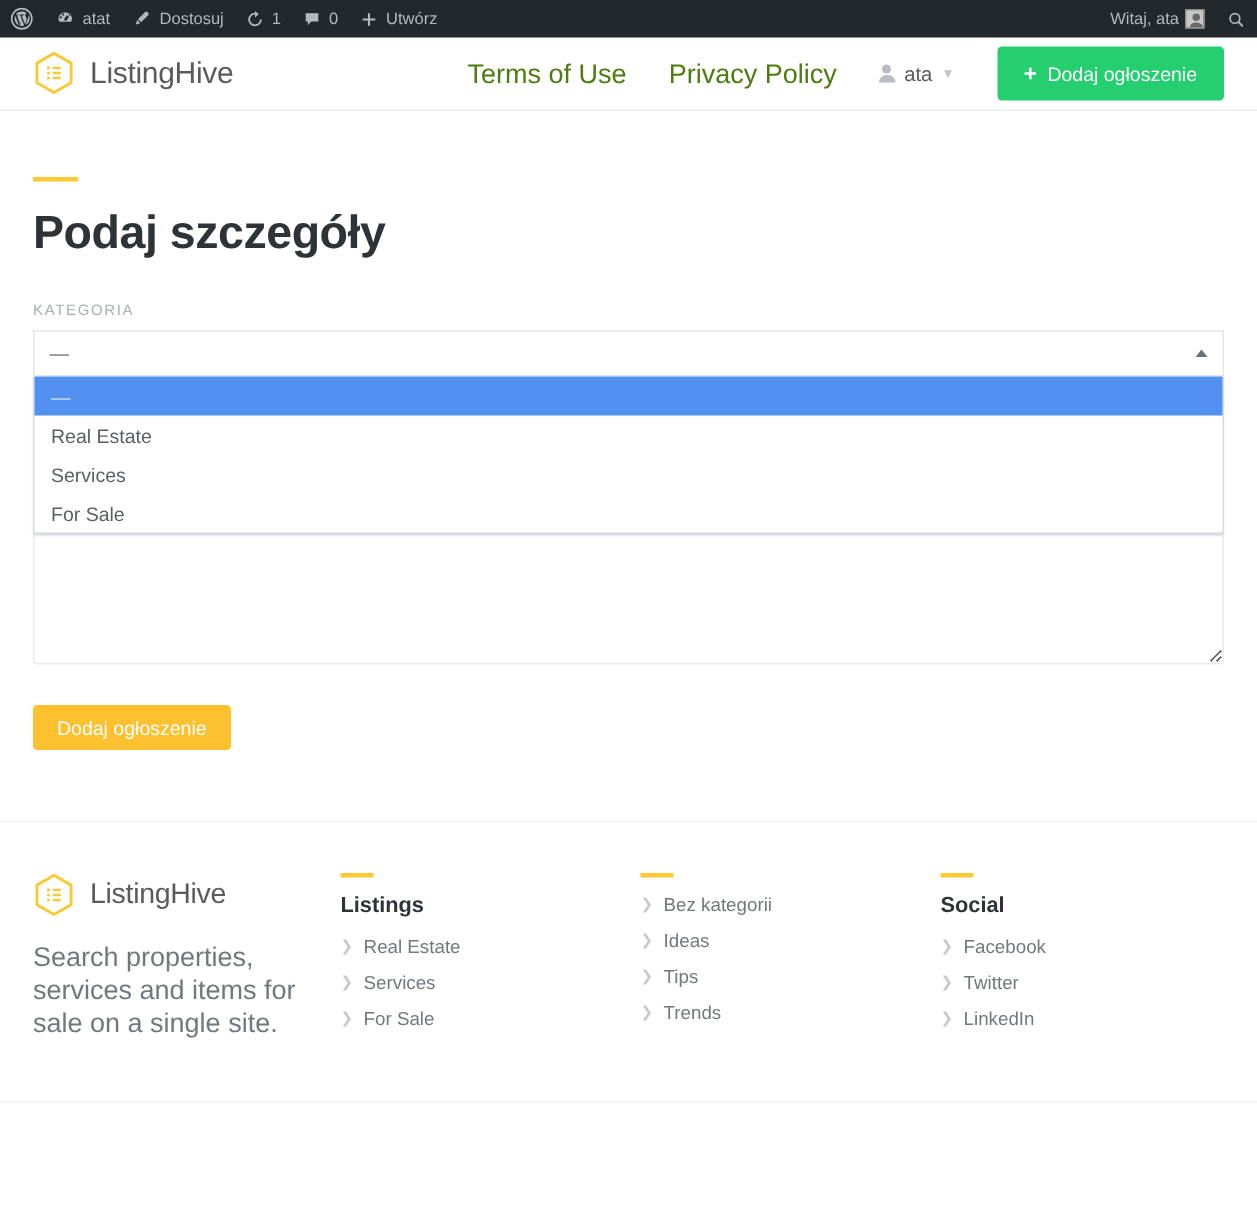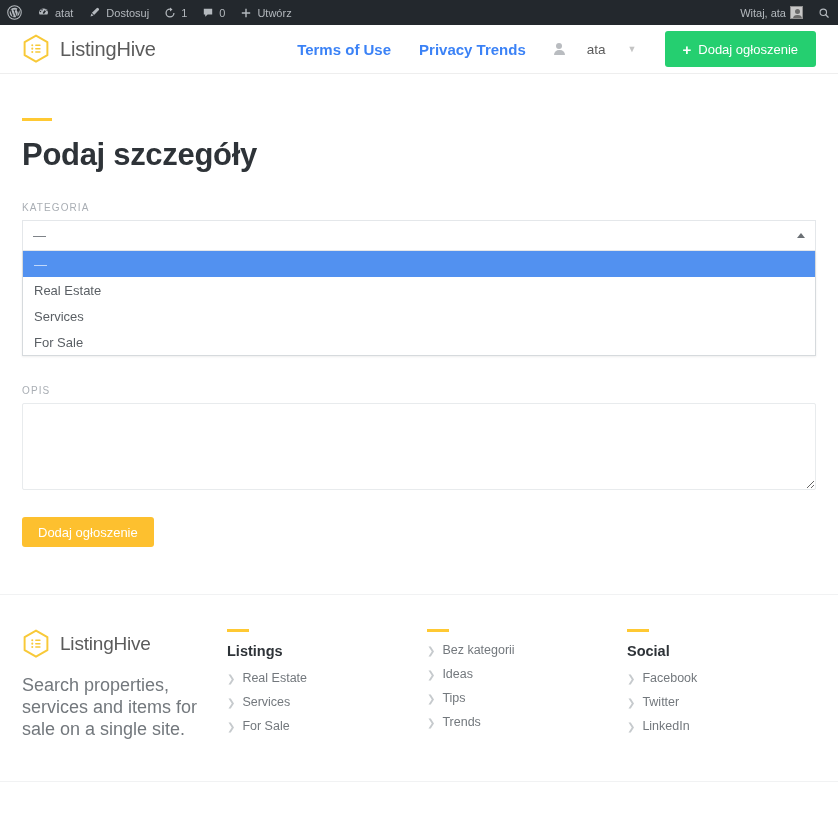--- a/index.html
+++ b/index.html
@@ -85,30 +85,29 @@
     width: 28px; height: 30px;
     display: block;
   }
   .header-nav {
     margin-left: auto;
     display: flex;
     align-items: center;
     gap: 28px;
   }
   .header-link {
-    font-size: 15px;
-    color: #3b82f6;
+    font-size: 18px;
+    color: #4d7c0f;
     text-decoration: none;
     white-space: nowrap;
-    font-weight: bold;
   }
   .user-menu {
     display: flex;
     align-items: center;
-    gap: 22px;
+    gap: 6px;
     font-size: 13.5px;
     color: #5b5b5b;
     cursor: pointer;
   }
   .user-ico {
     width: 11px; height: 12px; position: relative; display: inline-block;
   }
   .user-ico::before {
     content:""; position:absolute; width:6px;height:6px;border-radius:50%;
     background:#b9bcc0; left:2.5px; top:0px;
@@ -357,21 +356,21 @@
         <rect x="14" y="11.2" width="6" height="1.7" rx=".8" fill="#f8c938"></rect>
         <rect x="14" y="14.8" width="6" height="1.7" rx=".8" fill="#f8c938"></rect>
         <rect x="14" y="18.4" width="6" height="1.7" rx=".8" fill="#f8c938"></rect>
       </svg>
     </span>
     <span class="brand-name">ListingHive</span>
   </a>
 
   <div class="header-nav">
     <a class="header-link" href="#">Terms of Use</a>
-    <a class="header-link" href="#">Privacy Trends</a>
+    <a class="header-link" href="#">Privacy Policy</a>
     <div class="user-menu">
       <span class="user-ico"></span>
       <span>ata</span>
       <span class="chev">▼</span>
     </div>
     <button class="btn-add">
       <span class="plus">+</span>
       <span>Dodaj ogłoszenie</span>
     </button>
   </div>
@@ -390,21 +389,20 @@
     </div>
     <div class="select-list">
       <div class="opt selected">—</div>
       <div class="opt">Real Estate</div>
       <div class="opt">Services</div>
       <div class="opt">For Sale</div>
       <div class="opt-gap"></div>
     </div>
   </div>
 
-  <div class="field-label">OPIS</div>
   <textarea class="opis" placeholder="" style=""></textarea>
 
   <button class="btn-submit">Dodaj ogłoszenie</button>
 </div>
 
 <div class="footer-sep"></div>
 
 <div class="footer">
 
   <div class="fcol-brand">

